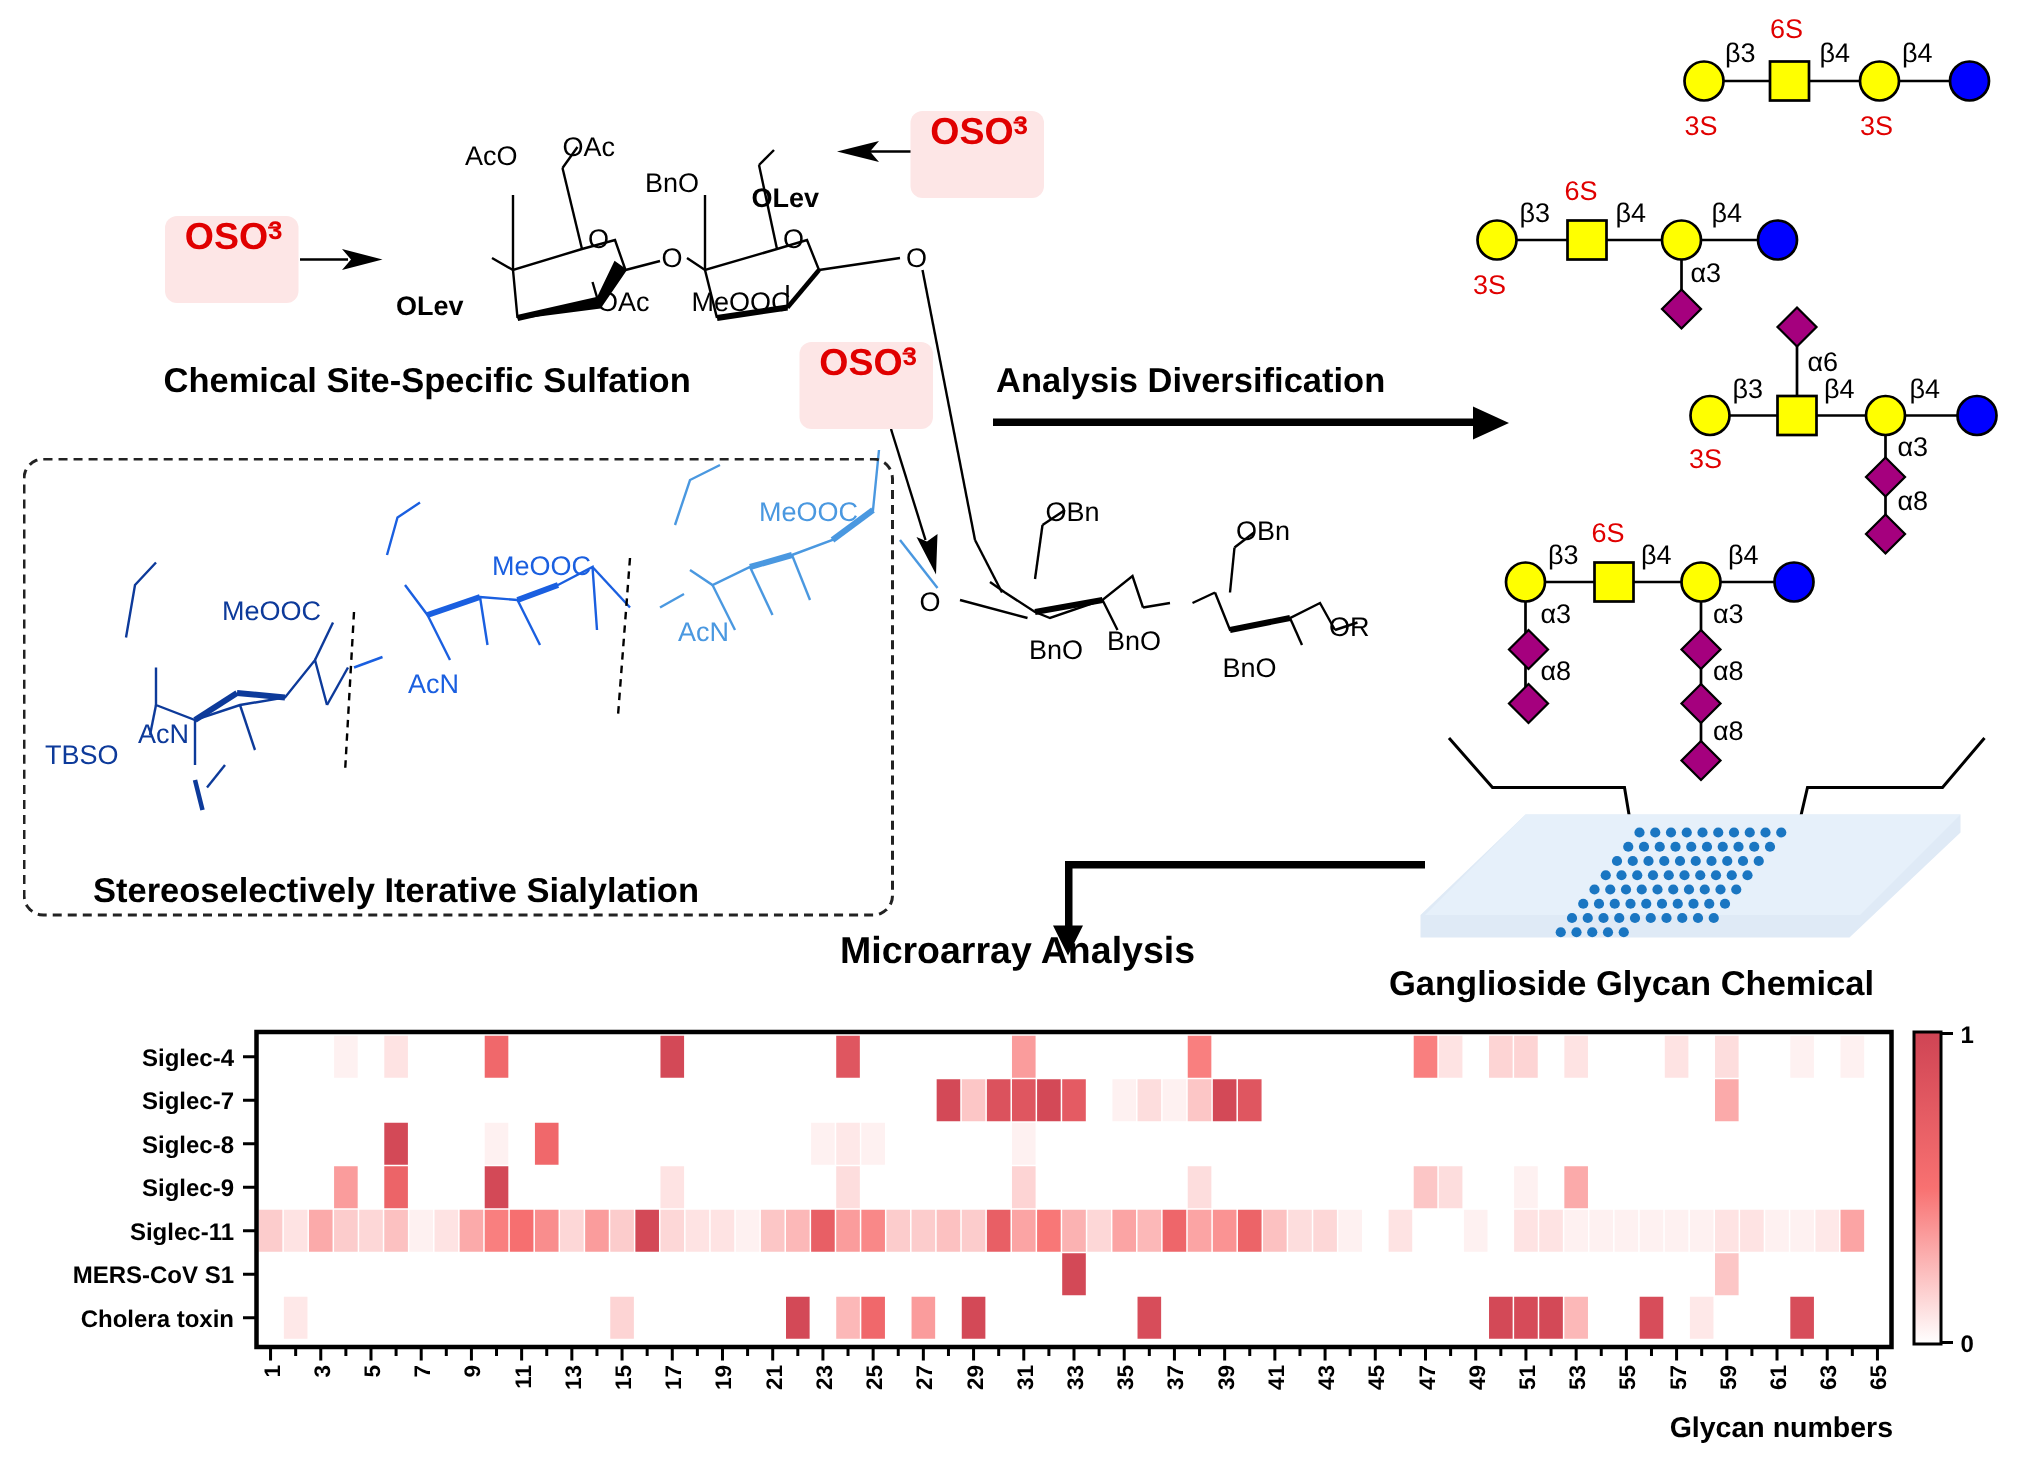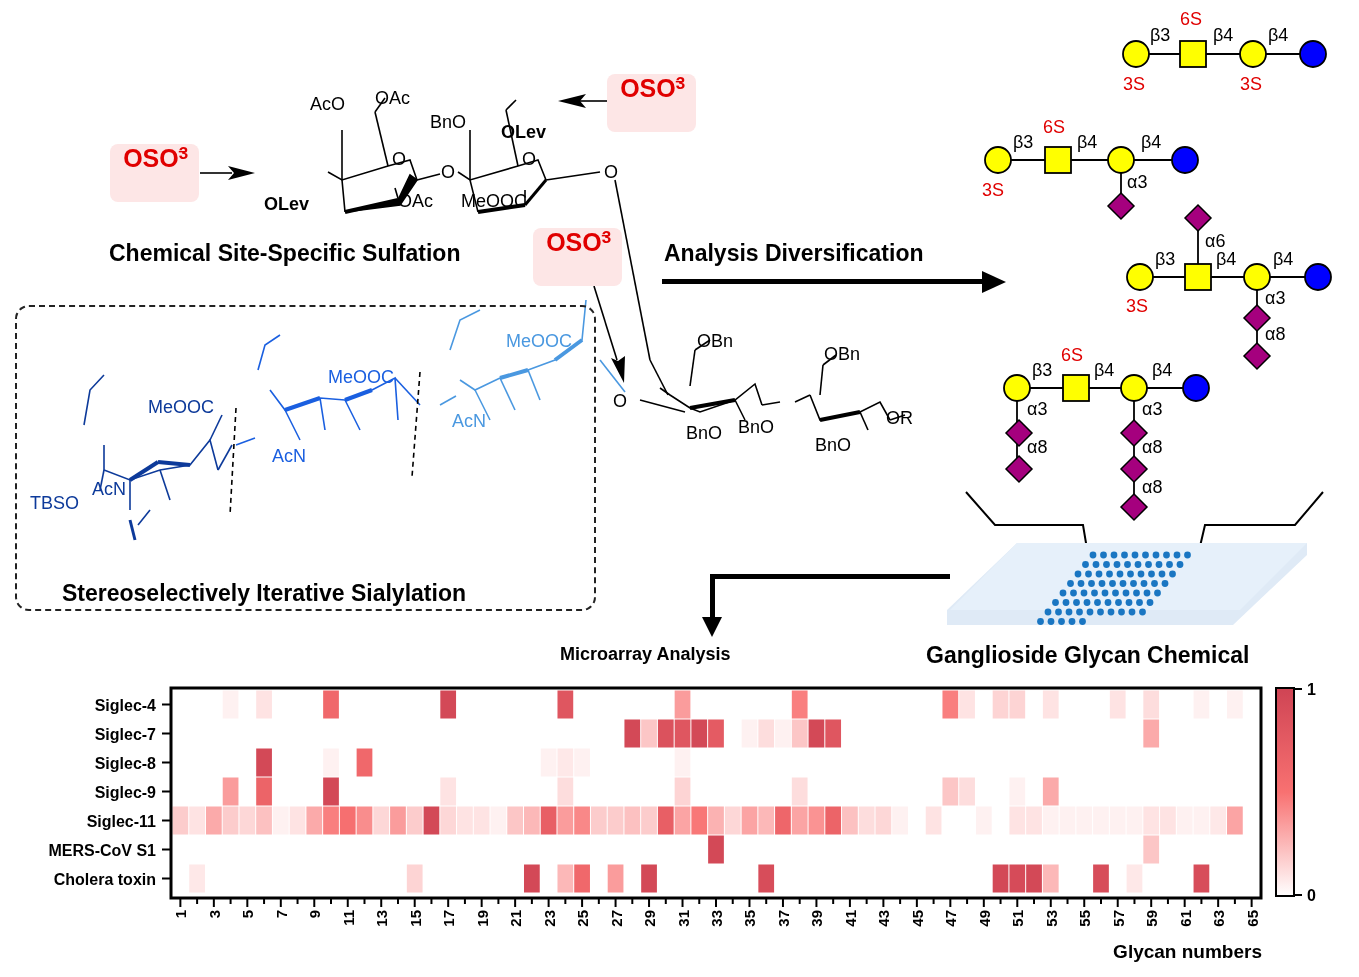--- a/index.html
+++ b/index.html
@@ -331,21 +331,21 @@
 <span class="chem" style="left:1094px;top:361px;">β4</span>
 <span class="chem" style="left:1152px;top:361px;">β4</span>
 <span class="chem" style="left:1027px;top:400px;">α3</span>
 <span class="chem" style="left:1027px;top:438px;">α8</span>
 <span class="chem" style="left:1142px;top:400px;">α3</span>
 <span class="chem" style="left:1142px;top:438px;">α8</span>
 <span class="chem" style="left:1142px;top:478px;">α8</span>
 <span class="chem" style="left:1061px;top:346px;color:#e00000;">6S</span>
 
 <div class="abs title" style="left:926px;top:642px;">Ganglioside Glycan Chemical</div>
-<div class="abs title" style="left:560px;top:644px;font-size:18px;">Microarray Analysis</div>
+<div class="abs title" style="left:560px;top:620px;font-size:25px;">Microarray Analysis</div>
 
 <svg class="abs" style="left:0;top:0" width="1359" height="977" id="heatmap">
   <g id="hm-cells">
       <rect x="222.7153846153846" y="690.5" width="15.73846153846154" height="28" fill="rgb(254,241,241)"></rect>
       <rect x="256.1923076923077" y="690.5" width="15.73846153846154" height="28" fill="rgb(254,227,227)"></rect>
       <rect x="323.1461538461539" y="690.5" width="15.73846153846154" height="28" fill="rgb(240,104,107)"></rect>
       <rect x="440.31538461538463" y="690.5" width="15.73846153846154" height="28" fill="rgb(211,73,87)"></rect>
       <rect x="557.4846153846154" y="690.5" width="15.73846153846154" height="28" fill="rgb(223,86,96)"></rect>
       <rect x="674.6538461538462" y="690.5" width="15.73846153846154" height="28" fill="rgb(250,156,156)"></rect>
       <rect x="791.823076923077" y="690.5" width="15.73846153846154" height="28" fill="rgb(249,127,127)"></rect>

